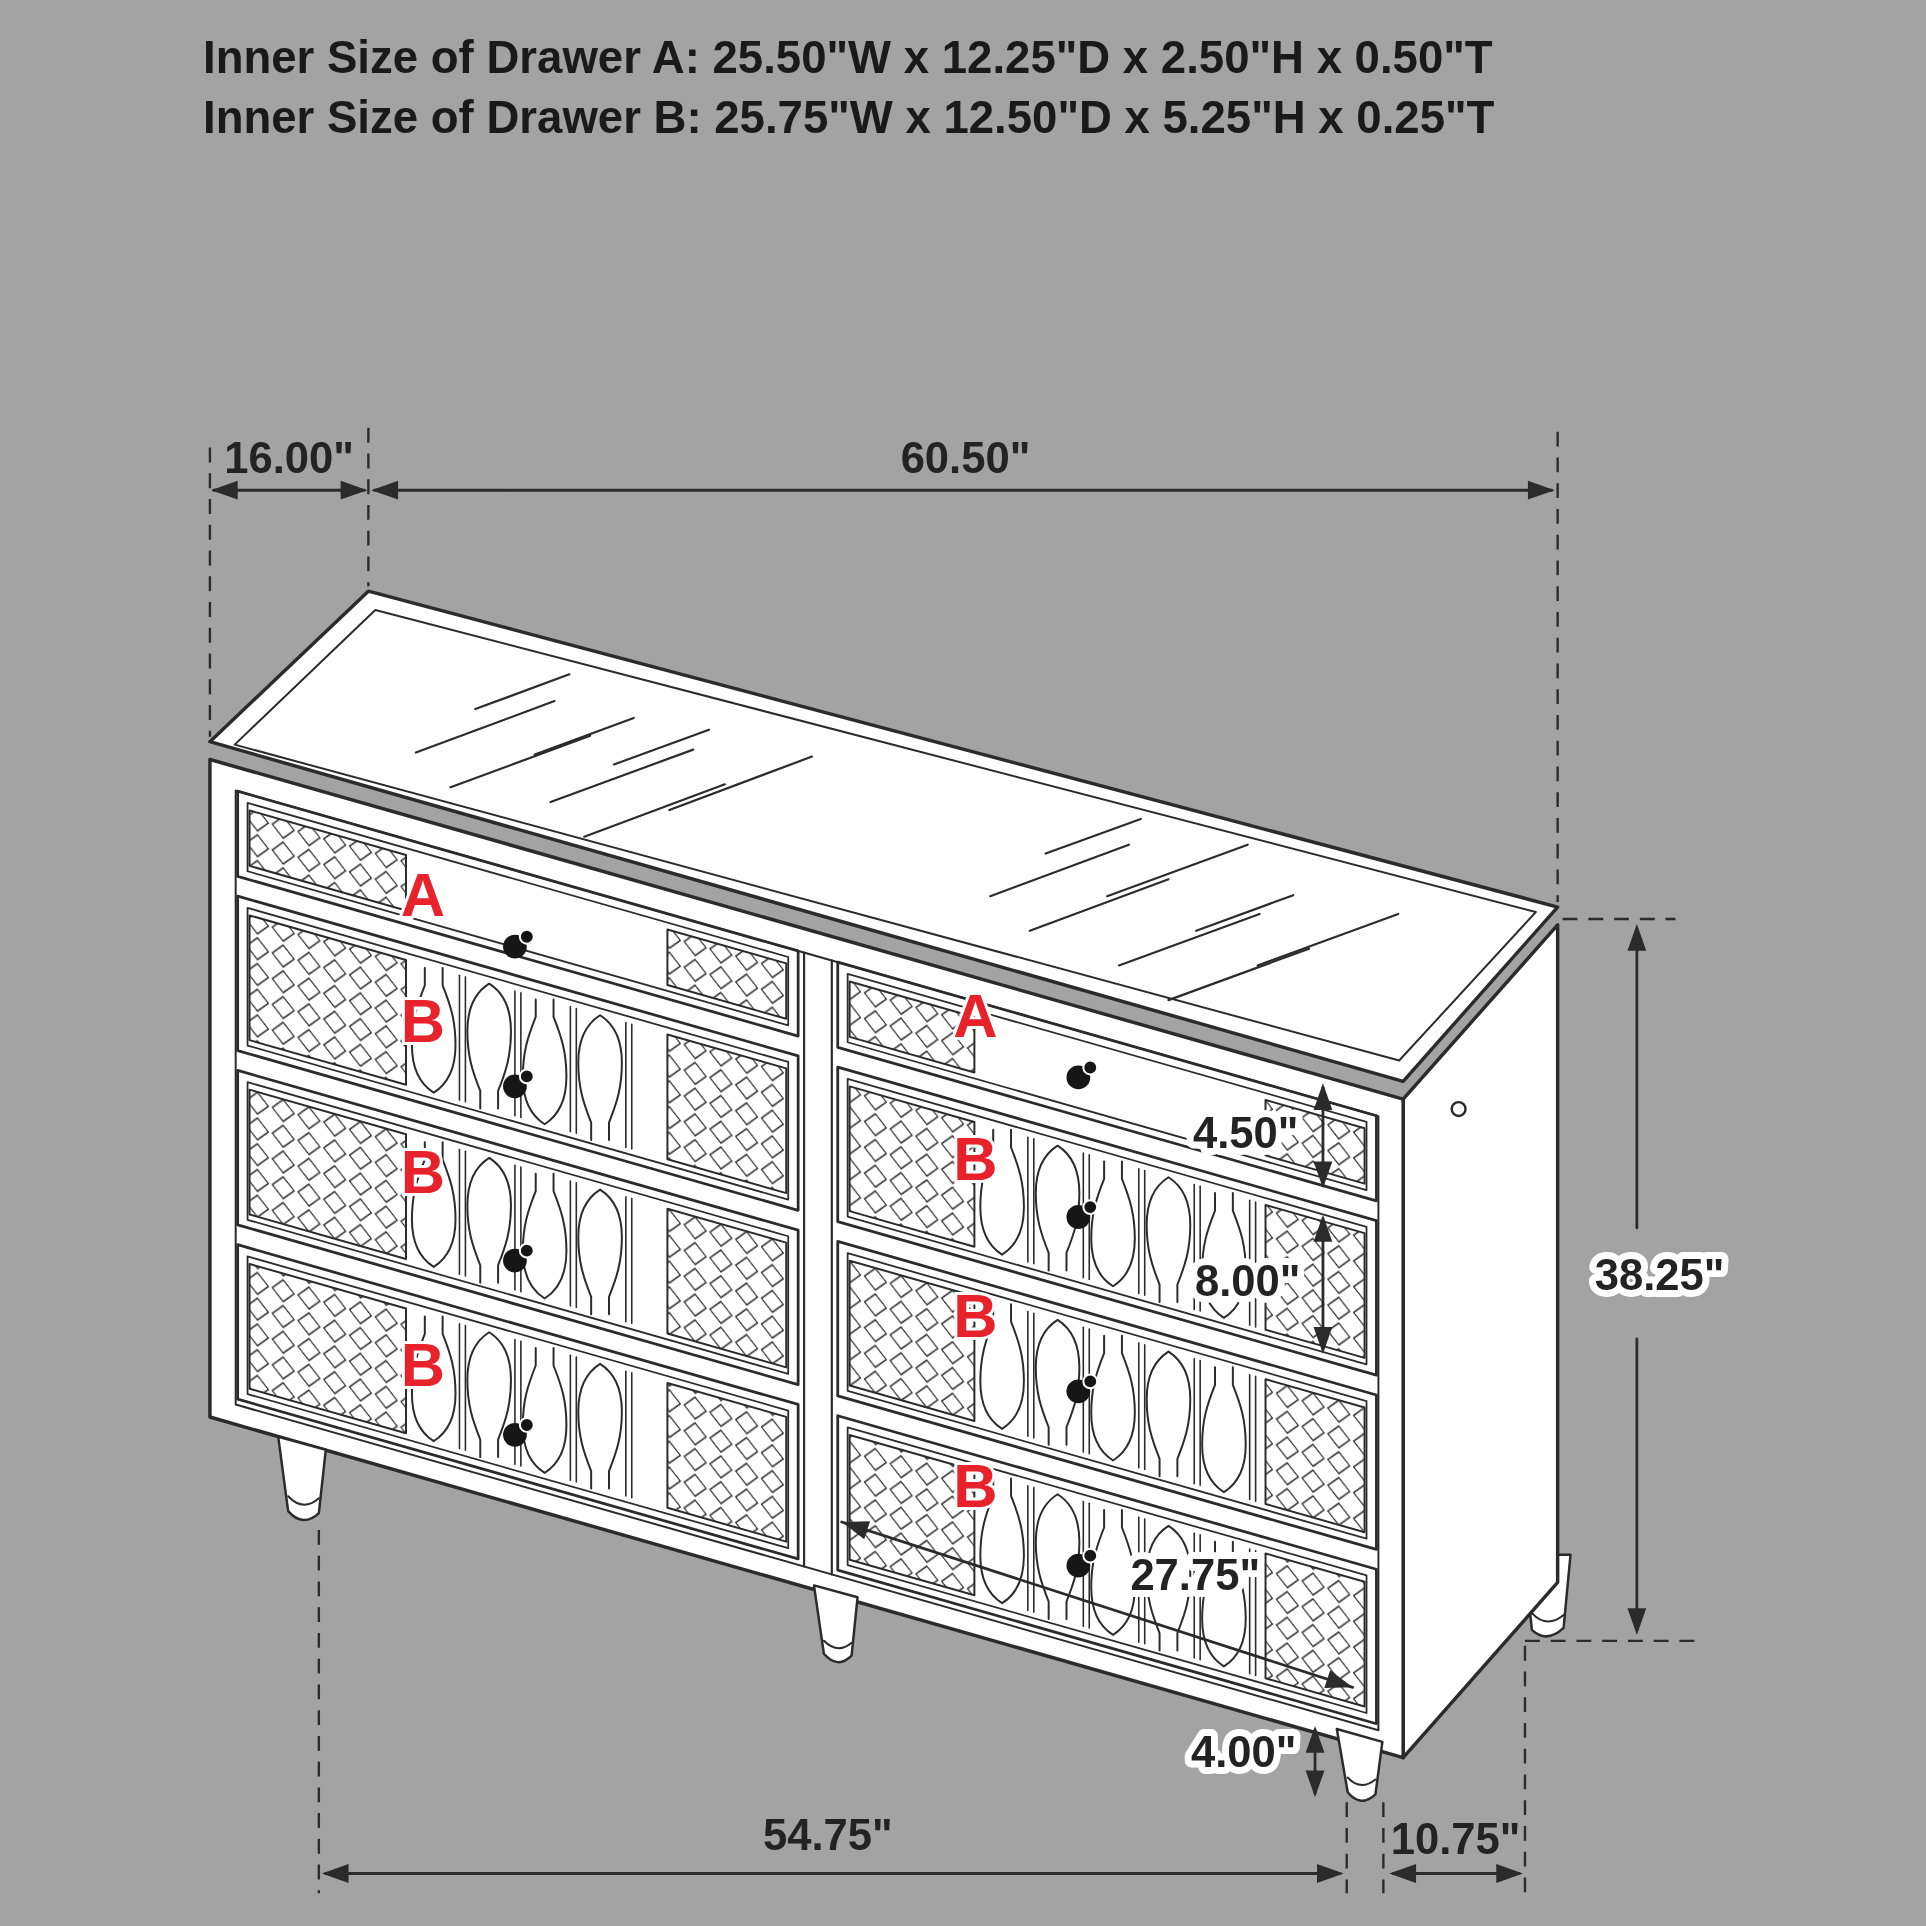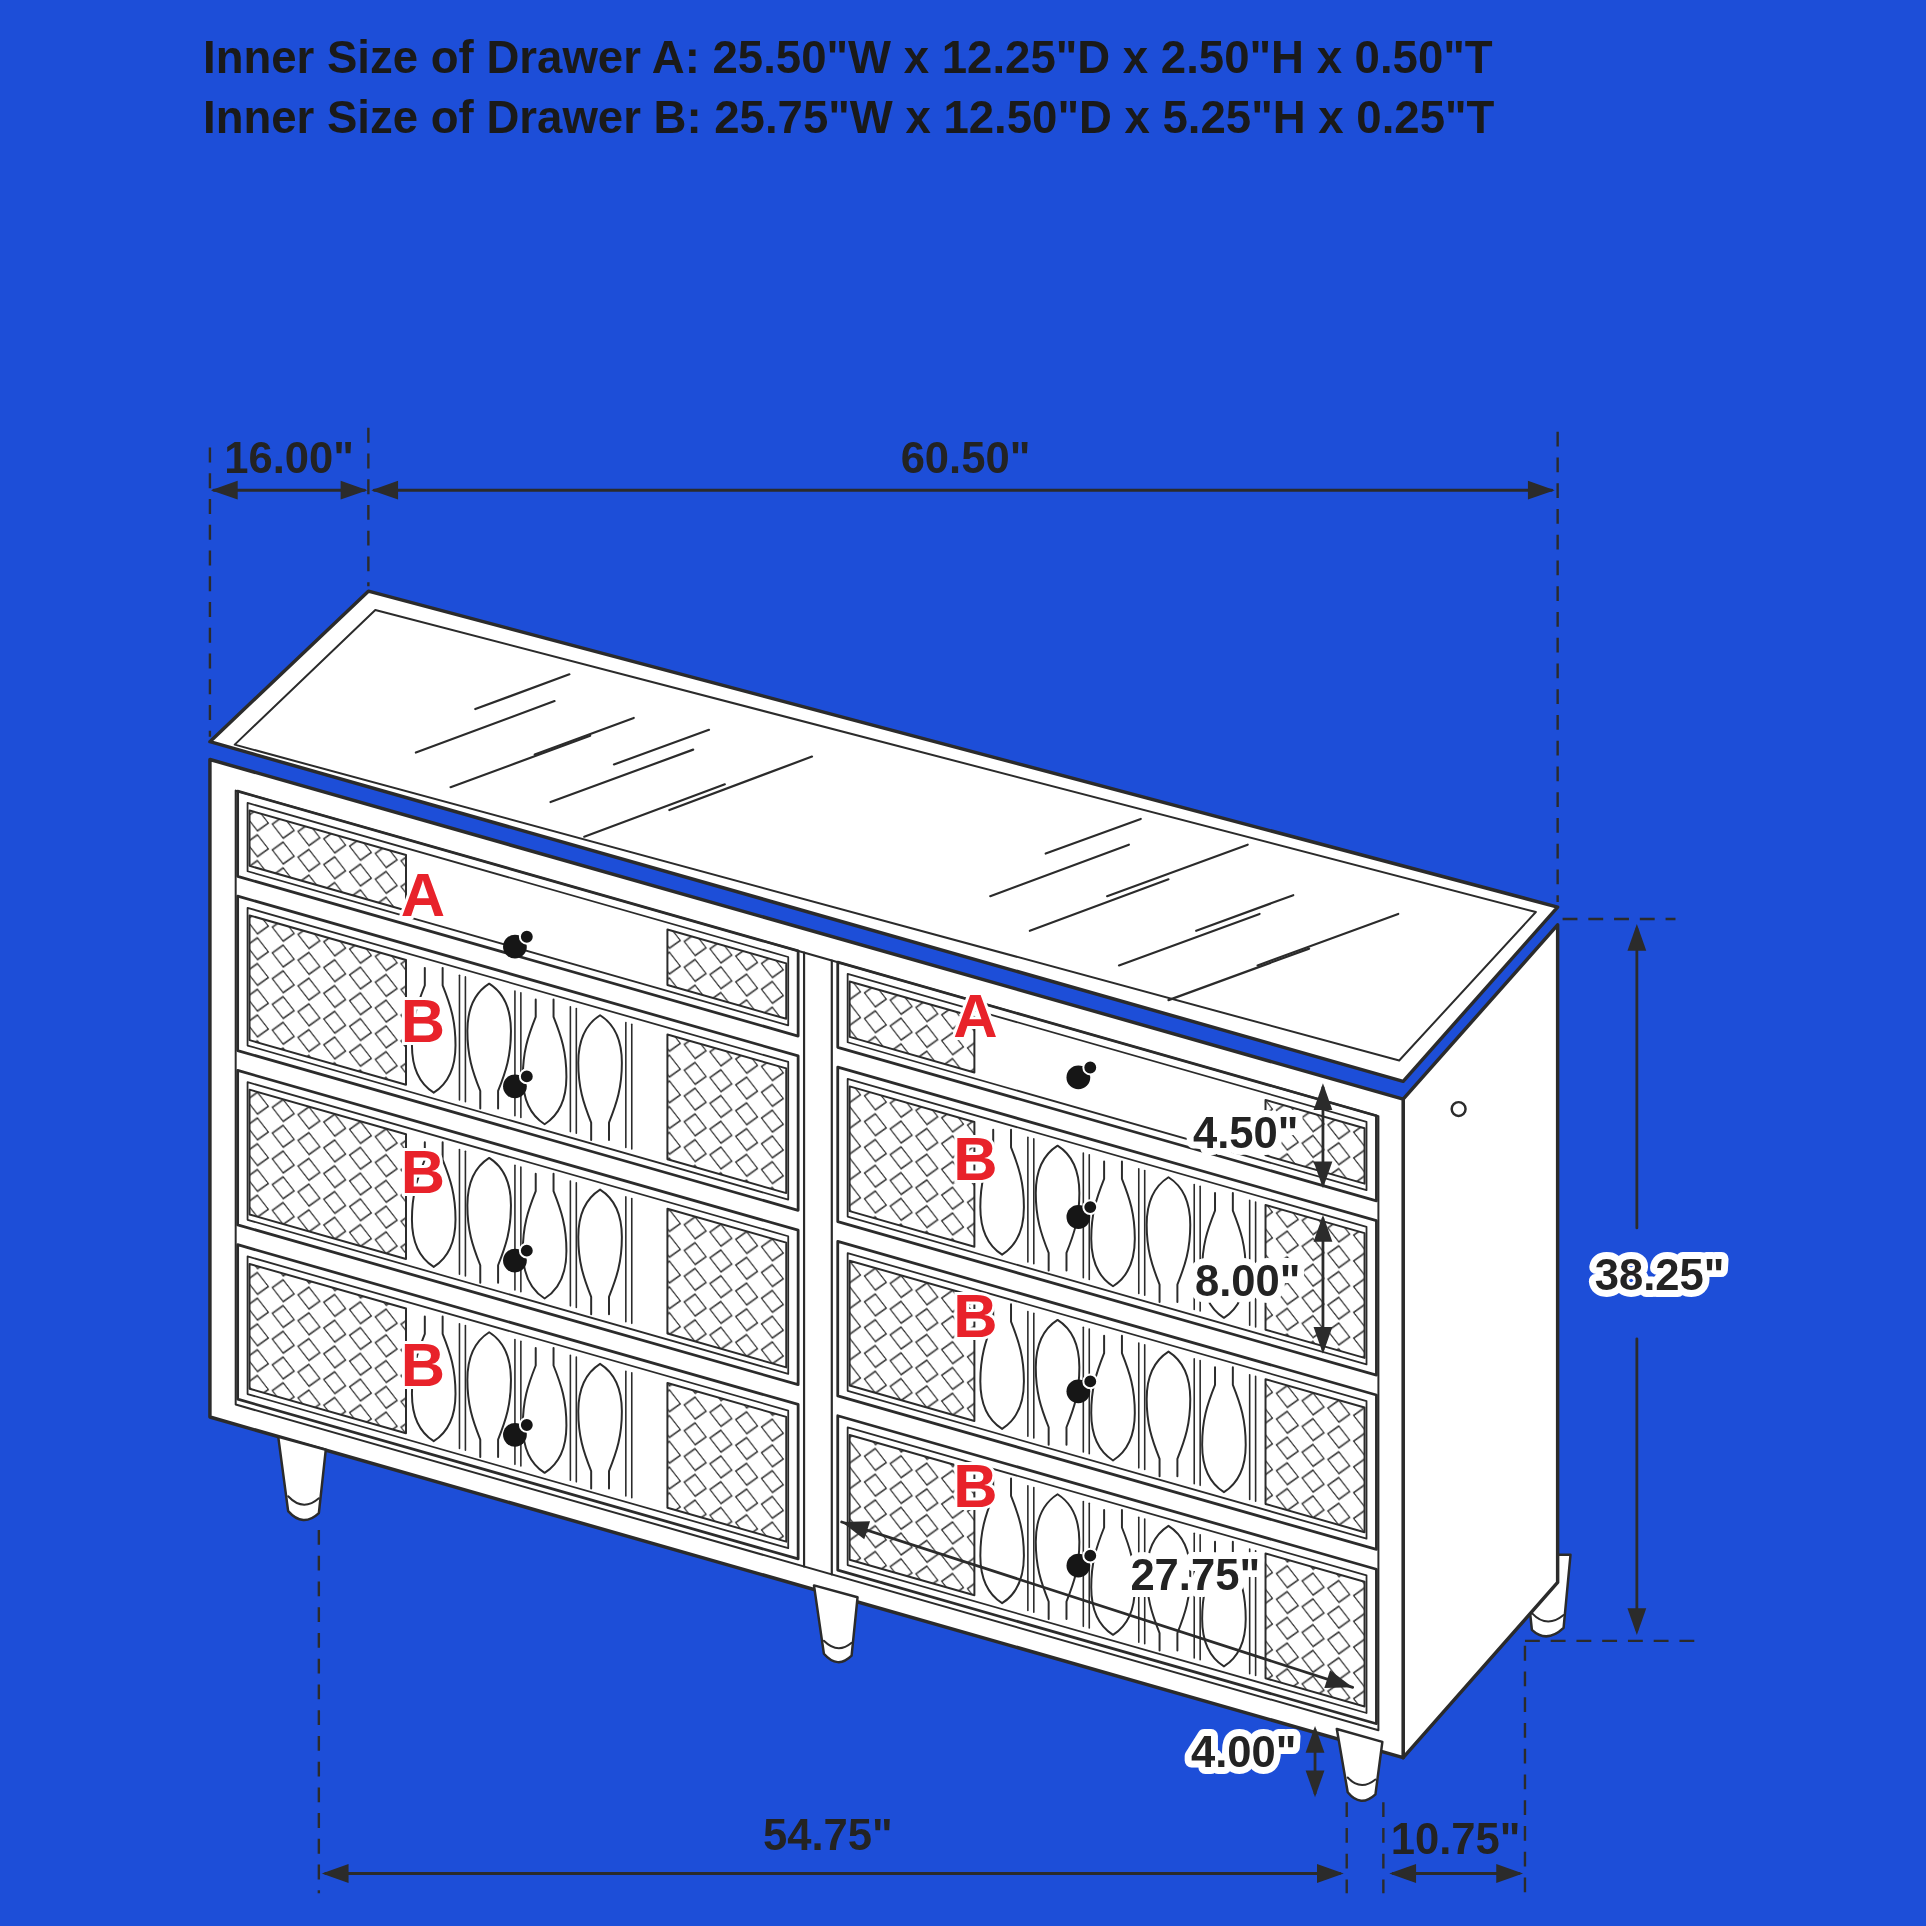--- a/index.html
+++ b/index.html
@@ -1,16 +1,16 @@
 <!DOCTYPE html>
 <html><head>
 <meta charset="utf-8">
 <style>
   html,body{margin:0;padding:0;background:#fff;}
-  .stage{position:relative;width:1927px;height:1927px;background:#1d4ed8;overflow:hidden;
+  .stage{position:relative;width:1927px;height:1927px;background:#a3a3a3;overflow:hidden;
          font-family:"Liberation Sans", sans-serif;}
   svg{position:absolute;left:0;top:0;}
   text{font-family:"Liberation Sans", sans-serif;}
   .title-line{font-size:46px;font-weight:700;fill:#1a1a1a;}
   .dim{font-size:44px;font-weight:700;fill:#232323;text-anchor:middle;}
   .halo{paint-order:stroke;stroke:#ffffff;stroke-width:14px;stroke-linejoin:round;}
   .drawer-letter{font-size:62px;font-weight:700;text-anchor:middle;paint-order:stroke;
                  stroke:#ffffff;stroke-width:6px;}
 </style>
 </head>

